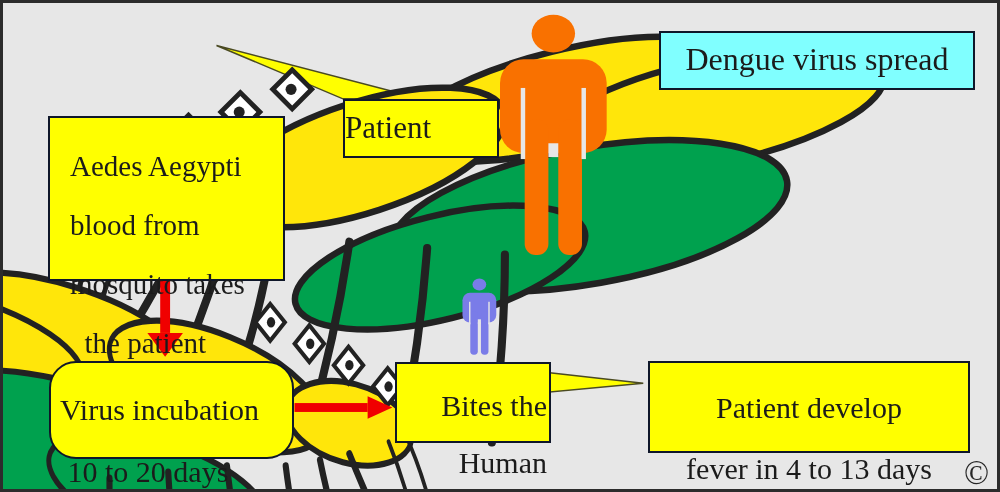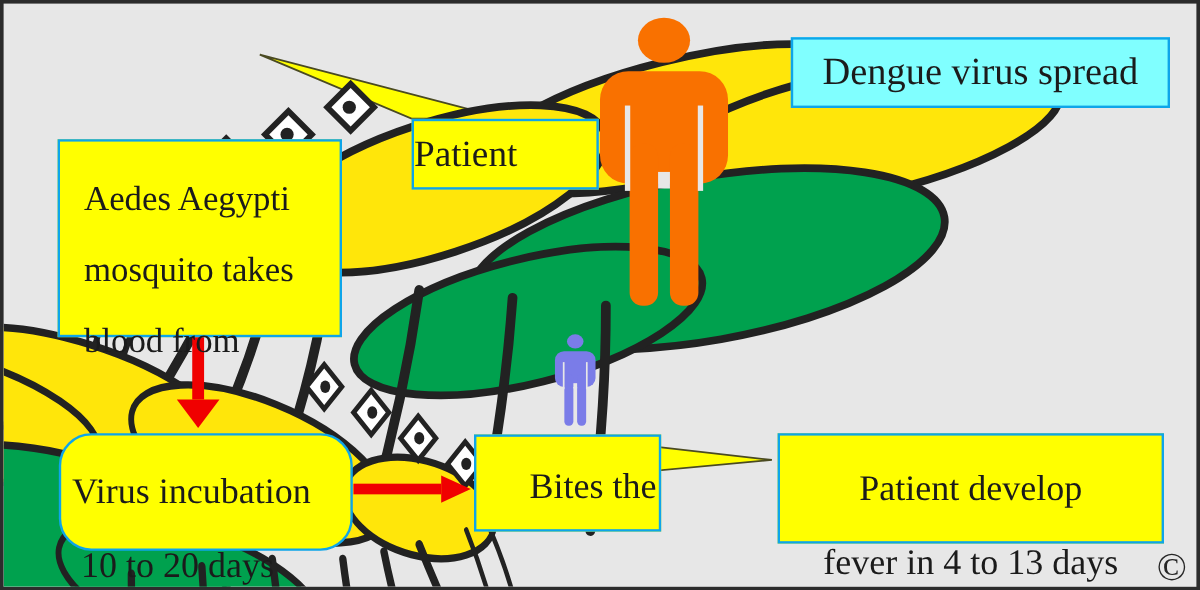--- a/index.html
+++ b/index.html
@@ -9,21 +9,21 @@
     background:#E7E7E7;
     border:3px solid #2c2c2c;
     box-sizing:border-box;
     overflow:hidden;
     font-family:"Liberation Serif","DejaVu Serif",serif;
     color:#1b1b1b;
   }
   #gfx{position:absolute;left:0;top:0;width:100%;height:100%;z-index:1;}
   .box{
     position:absolute;z-index:2;box-sizing:border-box;
-    background:#FFFF00;border:2px solid #0ea5e9;
+    background:#FFFF00;border:2px solid #0f172a;
   }
   .box .ln{white-space:pre;margin-top:20px;}
   #box-aedes{left:45px;top:113px;width:237px;height:165px;font-size:29px;line-height:39px;padding:9px 4px 0 20px;}
   #box-patient{left:340px;top:96px;width:156px;height:59px;font-size:31px;line-height:53px;text-align:left;}
   #box-dengue{left:656px;top:28px;width:316px;height:59px;background:#80FFFF;font-size:32px;line-height:53px;text-align:center;}
   #box-incubation{left:46px;top:358px;width:245px;height:98px;font-size:30px;line-height:42px;padding:6px 2px 0 9px;border-radius:27px;}
   #box-bites{left:392px;top:359px;width:156px;height:81px;font-size:30px;line-height:37px;padding:3px 2px 0 15px;text-align:right;}
   #box-fever{left:645px;top:358px;width:322px;height:92px;font-size:30px;line-height:41px;padding:4px 0 0 0;text-align:center;}
   #watermark{
     position:absolute;right:8px;bottom:1px;z-index:2;
@@ -99,39 +99,41 @@
       <polygon points="143,334 179,334 161,358"></polygon>
     </g>
     <g fill="#F00000">
       <rect x="292" y="405" width="74" height="9"></rect>
       <polygon points="366,398 366,421 391,409.5"></polygon>
     </g>
   </svg>
 
   <div class="box" id="box-aedes">
     <div class="ln">Aedes Aegypti</div>
+    <div class="ln">blood from</div>
     <div class="ln">mosquito takes</div>
-    <div class="ln">blood from</div>
+    <div class="ln">  the patient</div>
   </div>
 
   <div class="box" id="box-patient">
     <span>Patient</span>
   </div>
 
   <div class="box" id="box-dengue">
     <span>Dengue virus spread</span>
   </div>
 
   <div class="box" id="box-incubation">
     <div class="ln">Virus incubation</div>
     <div class="ln"> 10 to 20 days</div>
   </div>
 
   <div class="box" id="box-bites">
     <div class="ln">Bites the</div>
+    <div class="ln">Human</div>
   </div>
 
   <div class="box" id="box-fever">
     <div class="ln">Patient develop</div>
     <div class="ln">fever in 4 to 13 days</div>
   </div>
 
   <div id="watermark">
     <span class="csym">©</span>
   </div>

